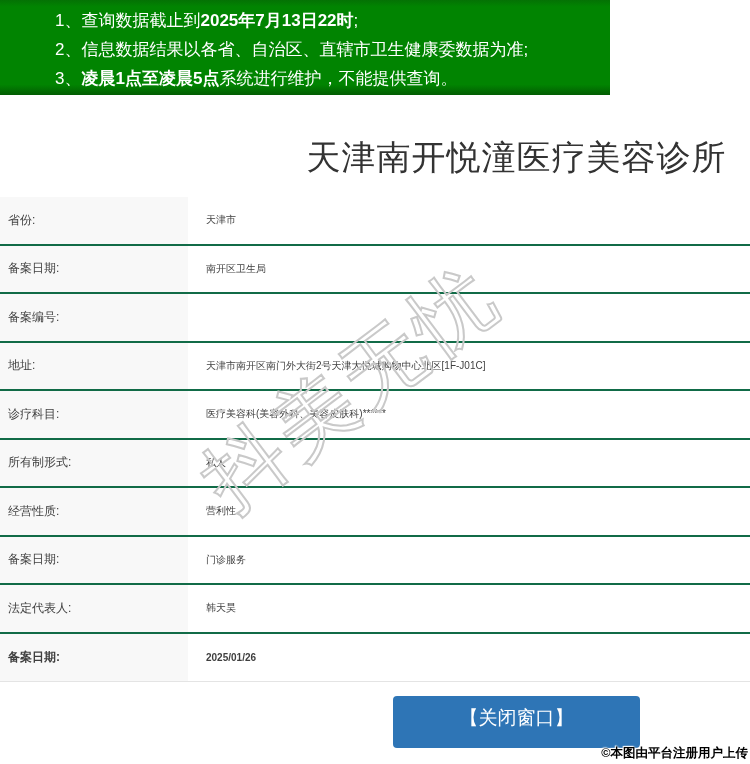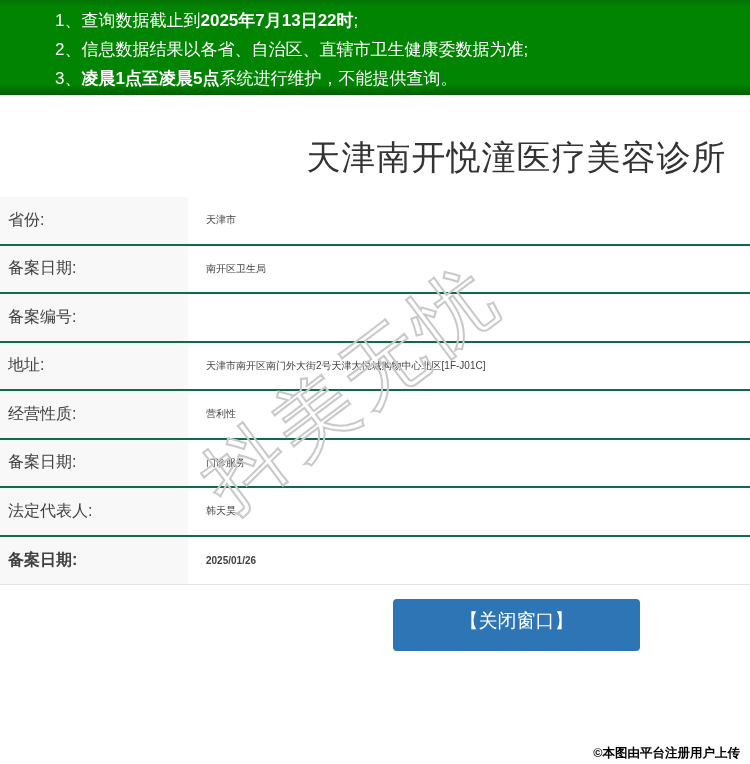--- a/index.html
+++ b/index.html
@@ -7,21 +7,21 @@
     position:relative;
     width:750px;height:764px;
     overflow:hidden;
     background:#ffffff;
     font-family:"Liberation Sans", sans-serif;
     color:var(--text,#3f3f3f);
   }
   
   .notice-bar{
     box-sizing:border-box;
-    width:750px;height:95px;
+    width:610px;height:95px;
     padding:6px 10px 0 55px;
     background:linear-gradient(180deg,#047204 0%,var(--green,#018401) 7%,var(--green,#018401) 89%,#025c02 100%);
     color:#ffffff;
   }
   .notice-line{
     font-size:17px;
     line-height:29px;
     white-space:nowrap;
   }
   .notice-line .b{font-weight:700;}
@@ -46,21 +46,21 @@
     height:48.5px;
     border-bottom:2px solid var(--divider,#116b47);
   }
   .row:last-child{border-bottom:1px solid #e4e4e4;font-weight:bold;}
   .cell-label{
     box-sizing:border-box;
     width:188px;
     background:var(--labelbg,#f8f8f8);
     display:flex;align-items:center;
     padding-left:8px;
-    font-size:16px;
+    font-size:12px;
   }
   .cell-value{
     flex:1;
     display:flex;align-items:center;
     padding-left:18px;
     font-size:10px;
     white-space:nowrap;
   }
   
   .button-row{
@@ -88,21 +88,21 @@
     white-space:nowrap;
     transform:rotate(-37deg);
     color:transparent;
     -webkit-text-stroke:2px #c9c9c9;
     pointer-events:none;
     z-index:5;
   }
   
   .credit{
     position:absolute;
-    right:10px;bottom:2px;
+    right:2px;bottom:2px;
     font-size:12.5px;
     font-weight:700;
     color:#000000;
     text-shadow:0 0 2px #ffffff,0 0 2px #ffffff,1px 1px 1px #ffffff,-1px -1px 1px #ffffff;
     z-index:10;
   }
 </style>
 </head>
 <body>
 
@@ -126,20 +126,28 @@
       <div class="cell-value">南开区卫生局</div>
     </div>
     <div class="row">
       <div class="cell-label">备案编号:</div>
     </div>
     <div class="row">
       <div class="cell-label">地址:</div>
       <div class="cell-value">天津市南开区南门外大街2号天津大悦城购物中心北区[1F-J01C]</div>
     </div>
     <div class="row">
+      <div class="cell-label">诊疗科目:</div>
+      <div class="cell-value">医疗美容科(美容外科、美容皮肤科)******</div>
+    </div>
+    <div class="row">
+      <div class="cell-label">所有制形式:</div>
+      <div class="cell-value">私人</div>
+    </div>
+    <div class="row">
       <div class="cell-label">经营性质:</div>
       <div class="cell-value">营利性</div>
     </div>
     <div class="row">
       <div class="cell-label">备案日期:</div>
       <div class="cell-value">门诊服务</div>
     </div>
     <div class="row">
       <div class="cell-label">法定代表人:</div>
       <div class="cell-value">韩天昊</div>

